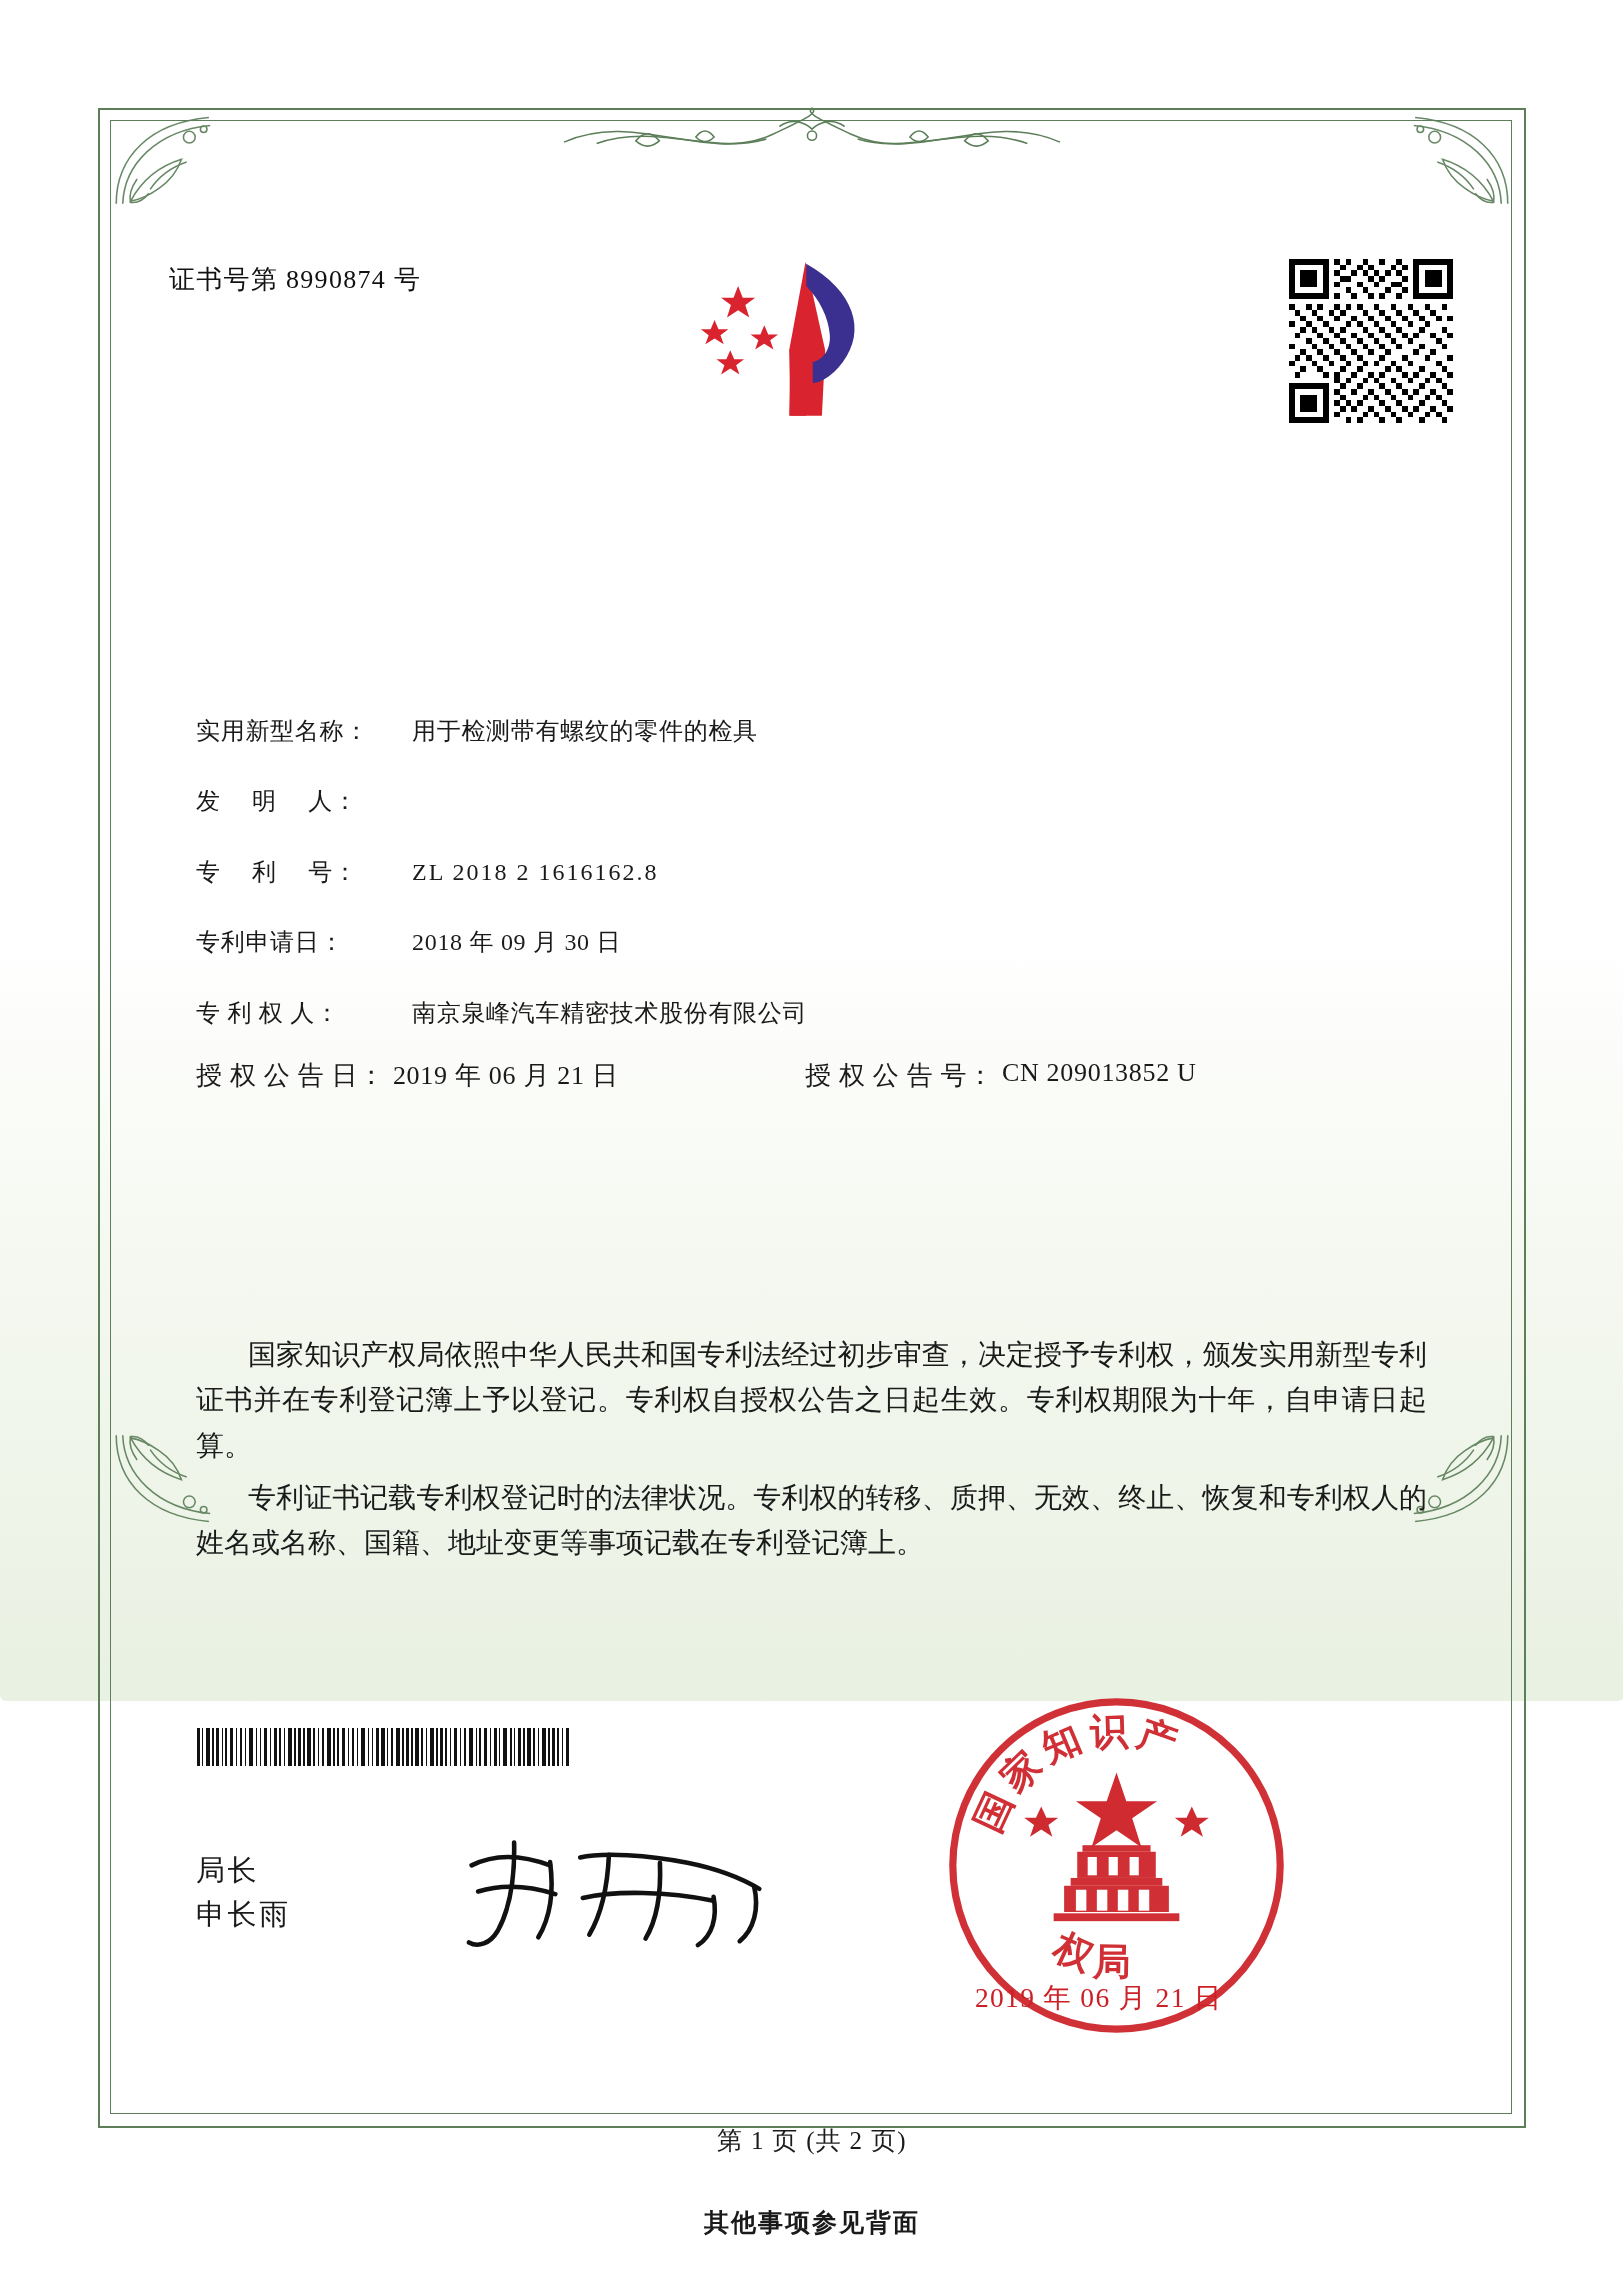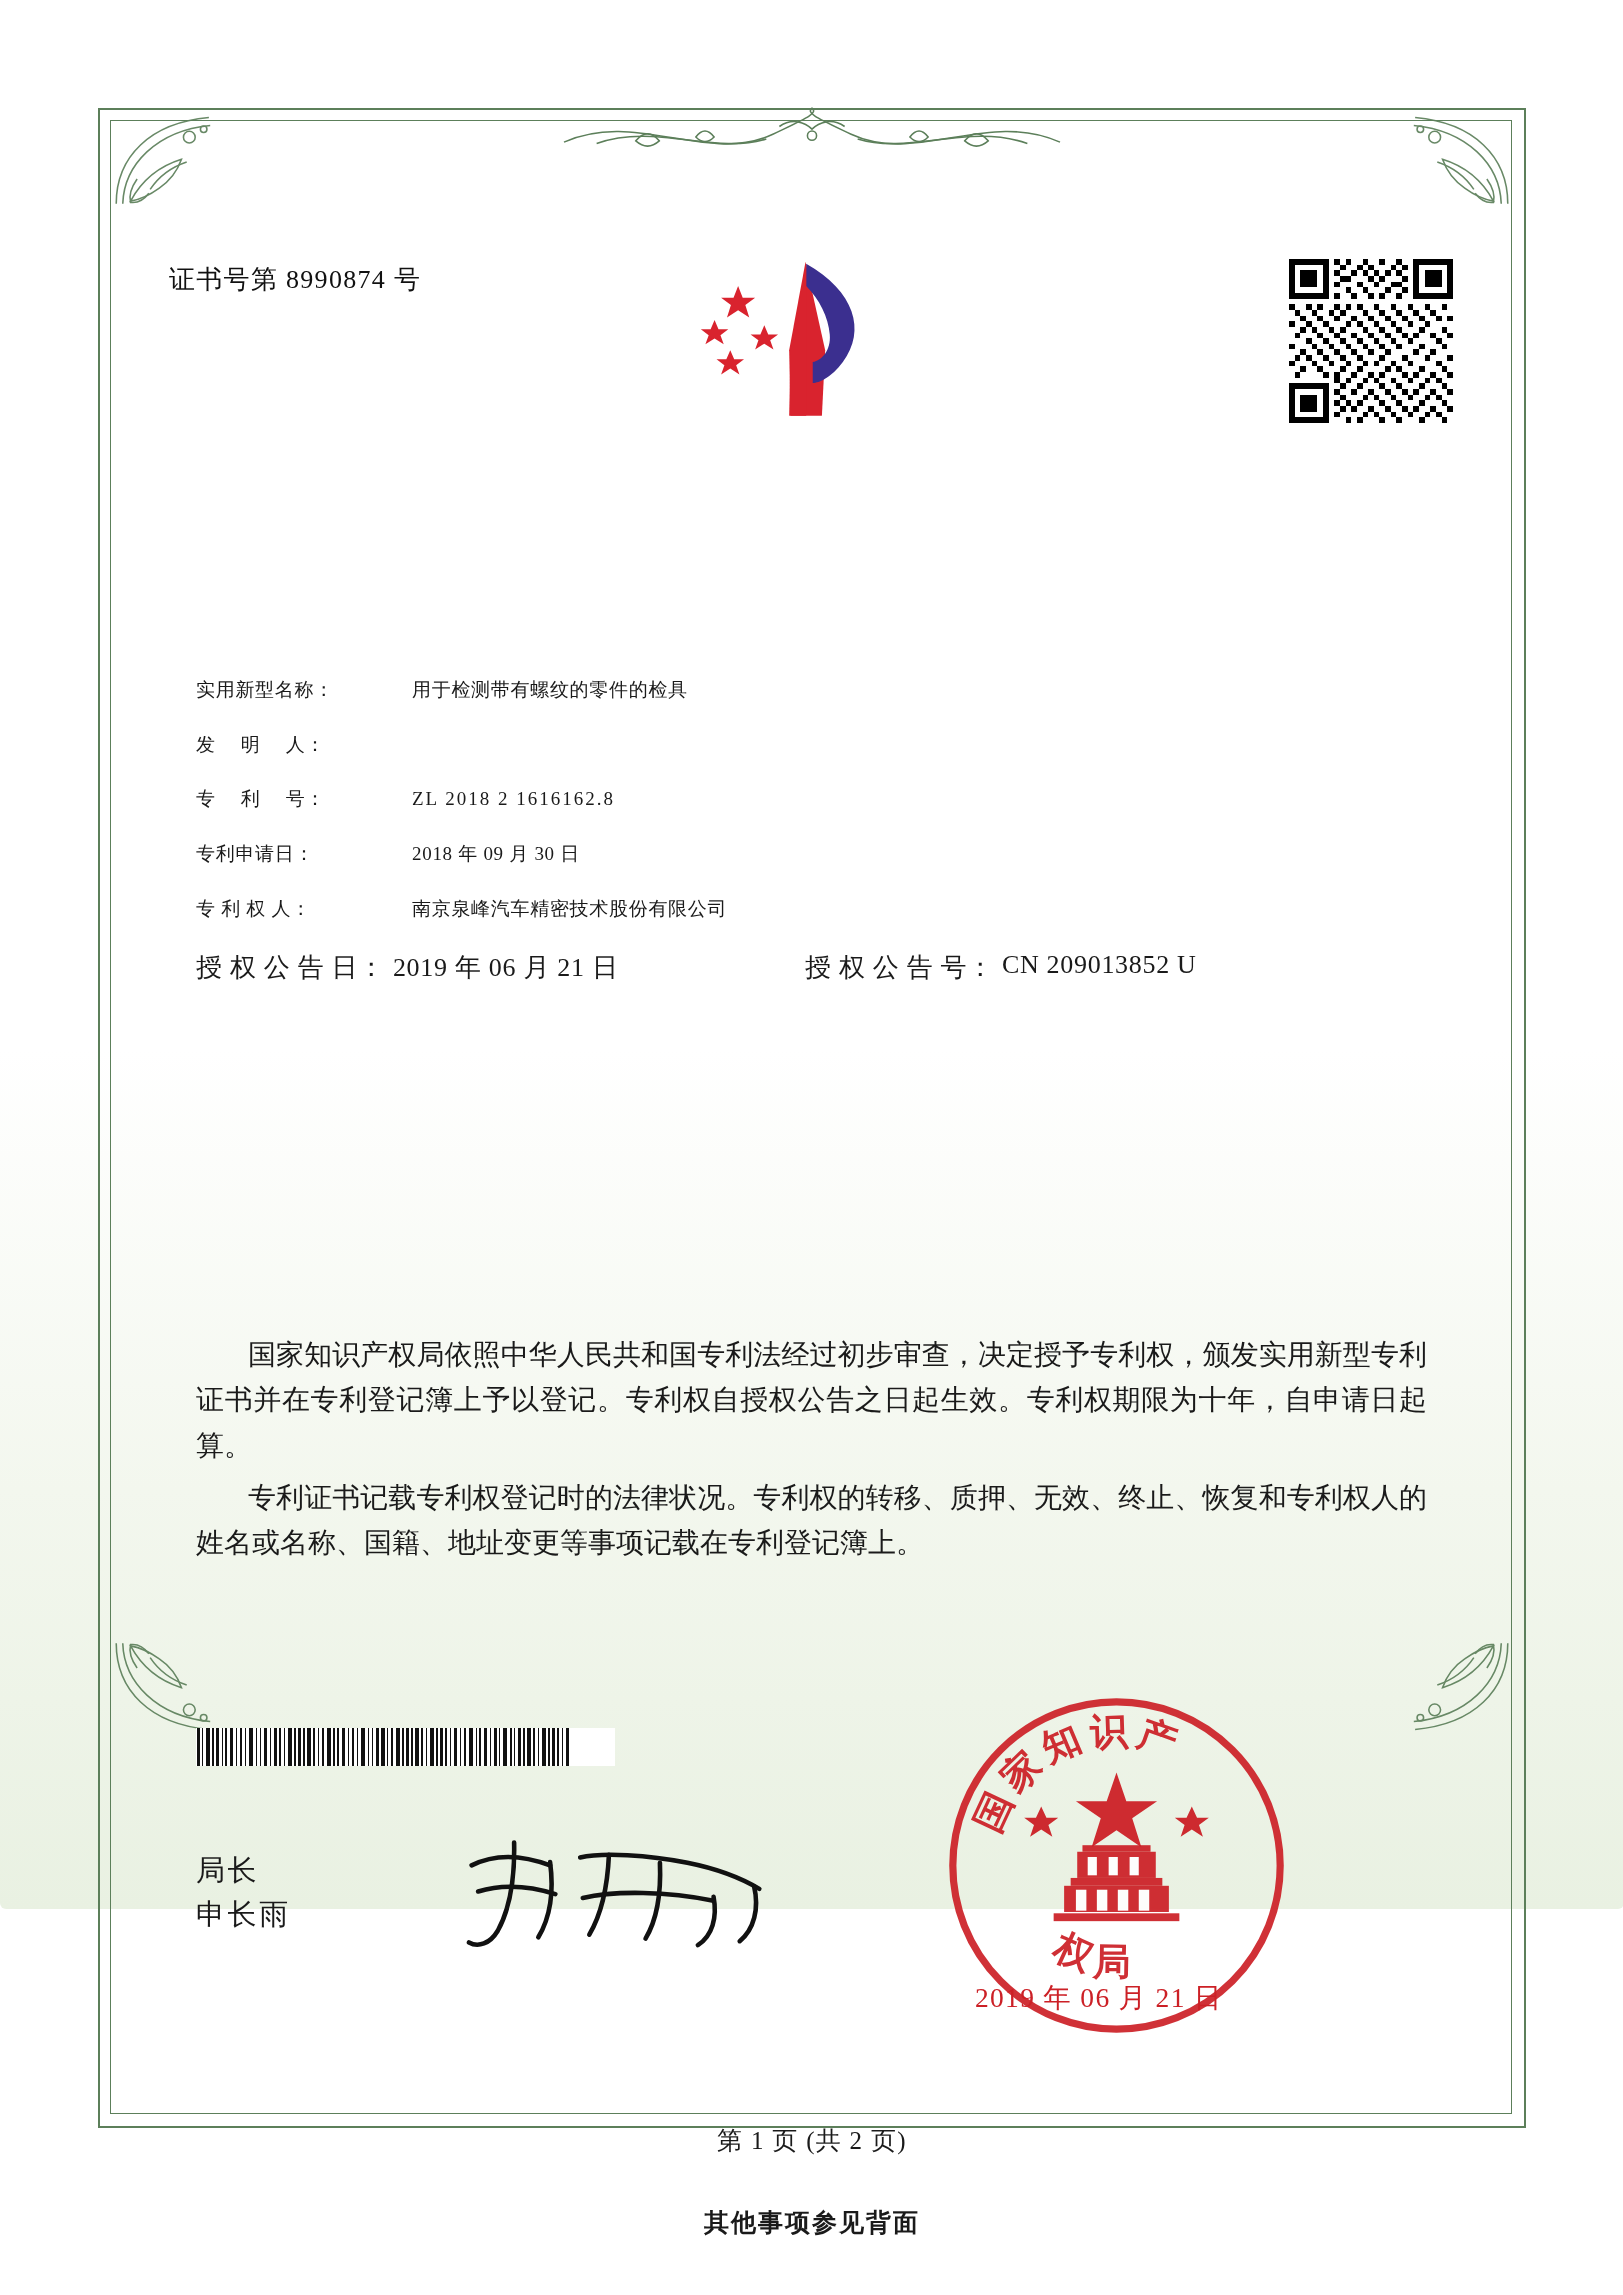--- a/index.html
+++ b/index.html
@@ -14,21 +14,21 @@
     color: #1a1a1a;
     position: relative;
     overflow: hidden;
   }
 
   
   .page {
     position: absolute;
     left: 0; top: 0;
     width: 1624px;
-    height: 1909px;
+    height: 1701px;
     background: linear-gradient(180deg, #ffffff 0%, #ffffff 55%, #f3f7ee 78%, #e9f1e2 100%);
     border-radius: 6px;
   }
 
   .border-outer {
     position: absolute;
     left: 98px;
     top: 108px;
     width: 1424px;
     height: 2016px;
@@ -110,22 +110,23 @@
   .fields {
     position: absolute;
     left: 196px;
     top: 677px;
     width: 1244px;
   }
   .row {
     display: flex;
     align-items: baseline;
     margin-bottom: 29px;
-    font-size: 19px;
+    font-size: 24px;
     line-height: 1.35;
+    margin-top: 38px;
   }
   .row .lbl {
     width: 216px;
     flex: none;
     letter-spacing: 0.7px;
     white-space: nowrap;
   }
   .row .val {
     flex: 1;
     letter-spacing: 0.7px;

